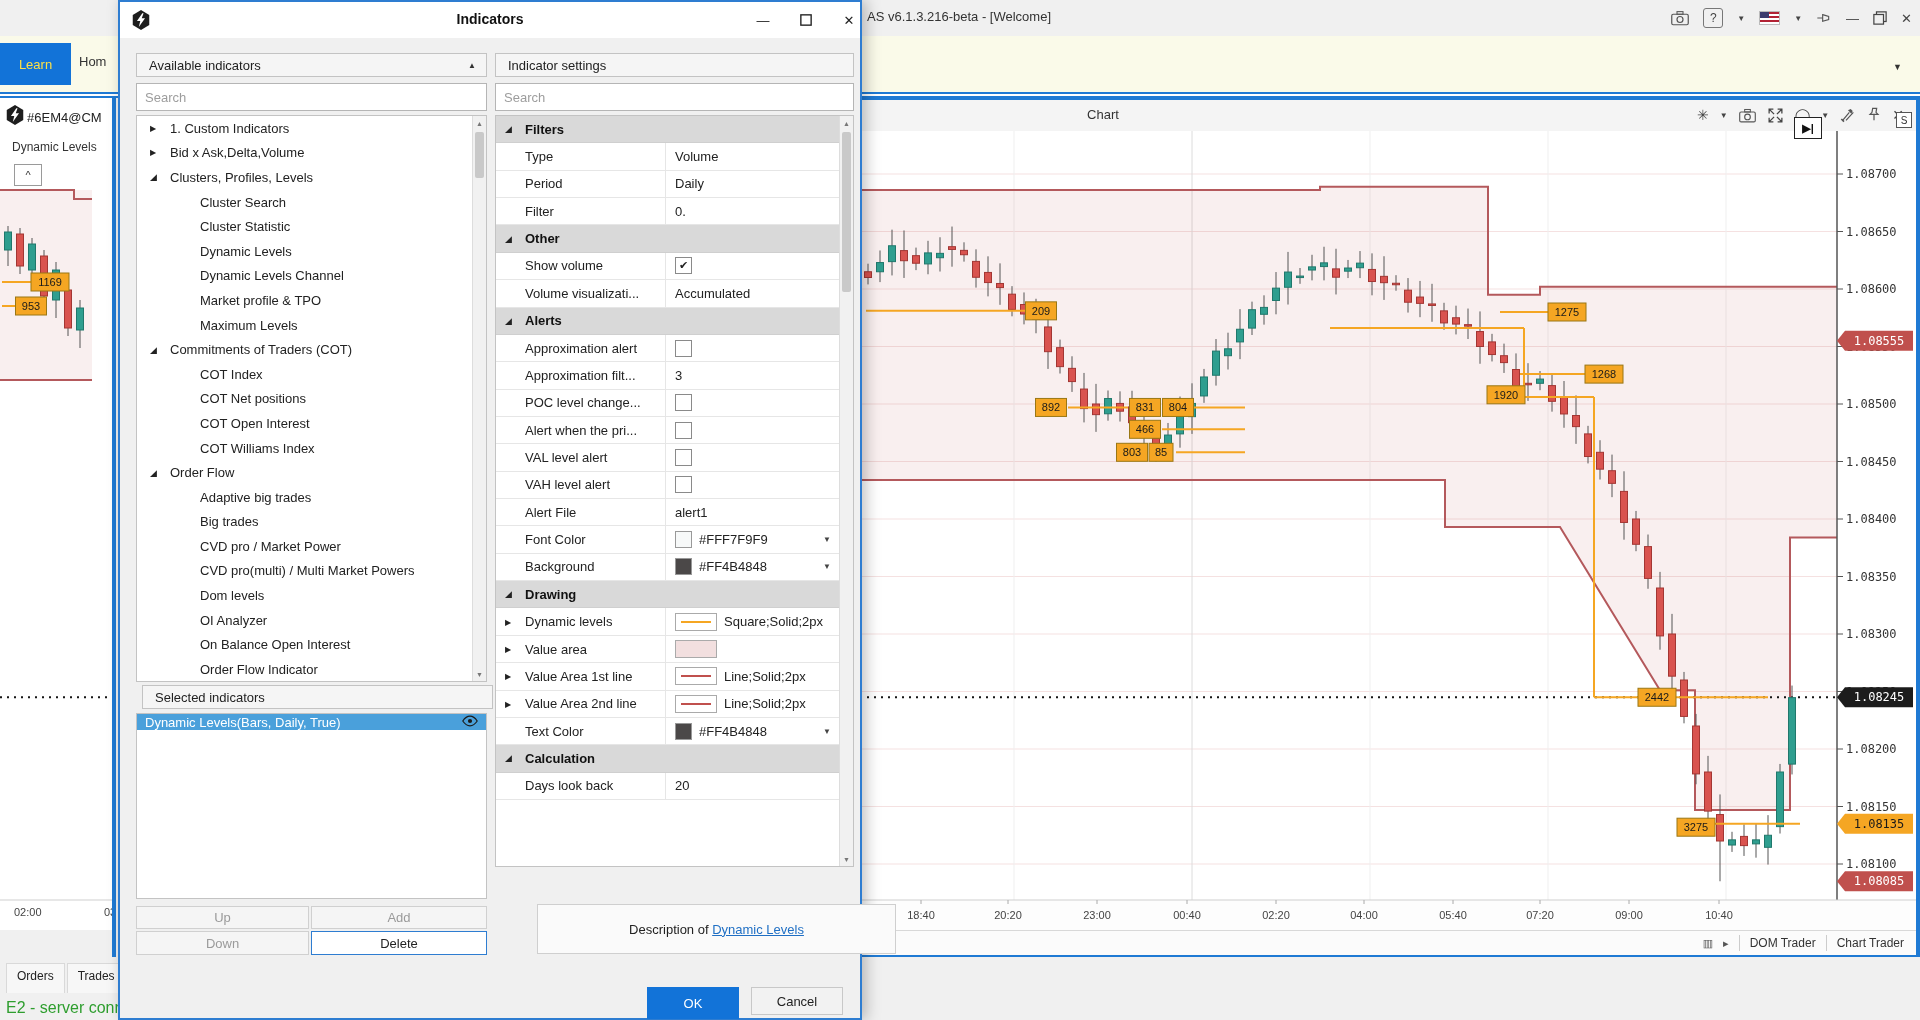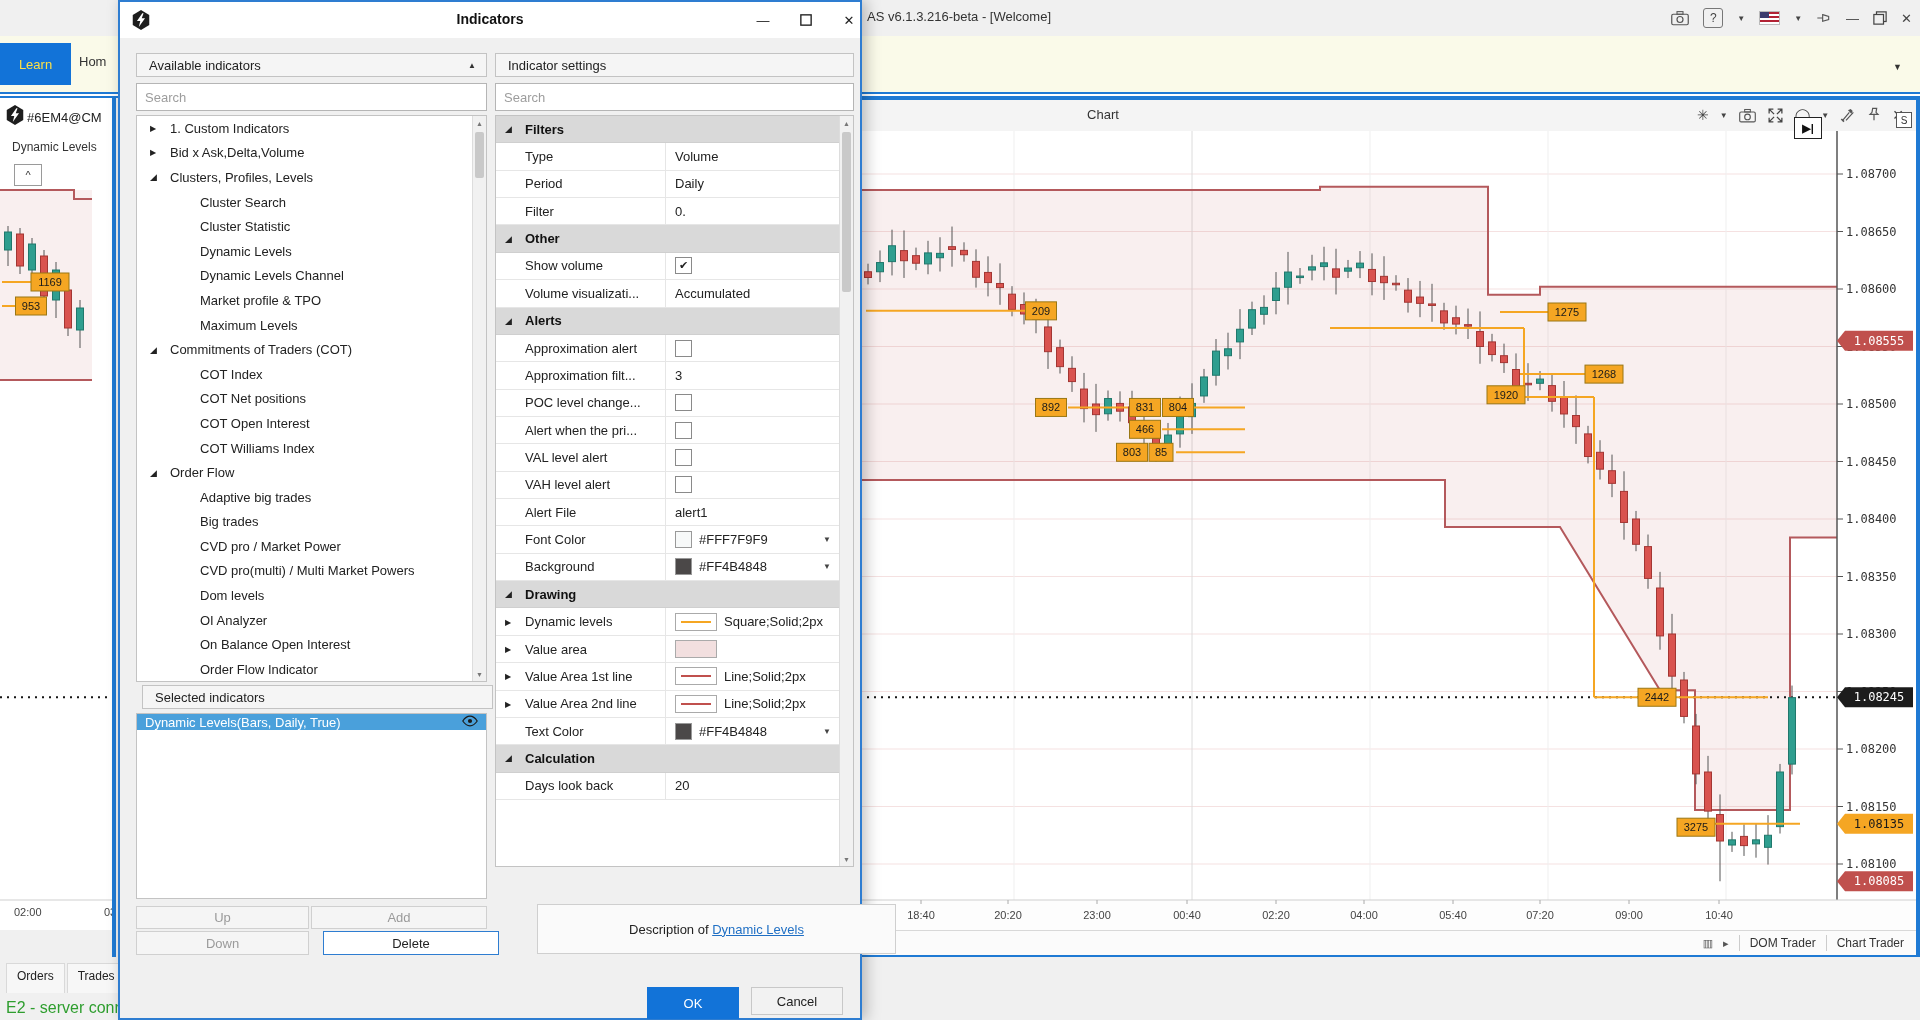--- a/index.html
+++ b/index.html
@@ -71,21 +71,21 @@
   .tree-row.child{padding-left:63px;}
   .vscroll{position:absolute;right:0;top:0;bottom:0;width:13px;background:#f1f1f1;border-left:1px solid #ddd;}
   .vscroll .sarrow{position:absolute;left:0;width:13px;height:14px;font-size:7px;color:#777;display:flex;align-items:center;justify-content:center;}
   .vscroll .sthumb{position:absolute;left:2px;width:9px;background:#c9c9c9;border-radius:2px;}
   #sel-header{left:22px;top:683px;width:351px;height:24px;}
   #sel-list{position:absolute;left:16px;top:711px;width:351px;height:186px;background:#fff;border:1px solid #c3c3c3;box-sizing:border-box;}
   .sel-row{height:16px;background:#4aa0db;color:#fff;font-size:13px;display:flex;align-items:flex-end;padding:0 8px;}
   .sel-row .spacer{flex:1;}
   .dlg-btn{position:absolute;font-size:13px;display:flex;align-items:center;justify-content:center;
            background:#f5f5f5;border:1px solid #d0d0d0;color:#9a9a9a;box-sizing:border-box;}
-  .dlg-btn.enabled{background:#fff;border:1.5px solid #2e7dd1;color:#222;margin-left:12px;}
+  .dlg-btn.enabled{background:#fff;border:1.5px solid #2e7dd1;color:#222;}
   #ok-btn{left:527px;top:985px;width:92px;height:32px;background:#1273d8;border:none;color:#fff;}
   #cancel-btn{left:631px;top:985px;width:92px;height:28px;background:#f2f2f2;border:1px solid #c8c8c8;color:#222;}
   
   #grid{position:absolute;left:375px;top:113px;width:359px;height:752px;background:#fff;border:1px solid #c3c3c3;box-sizing:border-box;overflow:hidden;}
   .g-row{position:relative;height:27.36px;display:flex;border-bottom:1px solid #e6e6e6;box-sizing:border-box;font-size:13px;}
   .g-row .lbl{width:170px;display:flex;align-items:center;padding-left:29px;box-sizing:border-box;border-right:1px solid #e6e6e6;color:#222;white-space:nowrap;overflow:hidden;}
   .g-row .val{flex:1;display:flex;align-items:center;padding-left:9px;color:#222;position:relative;white-space:nowrap;}
   .g-row.section{background:#d9d9d9;border-bottom:1px solid #cfcfcf;}
   .g-row.section .sec-lbl{font-weight:bold;padding-left:29px;display:flex;align-items:center;color:#111;}
   .g-glyph{position:absolute;left:9px;top:50%;transform:translateY(-50%);font-size:8px;color:#222;}

